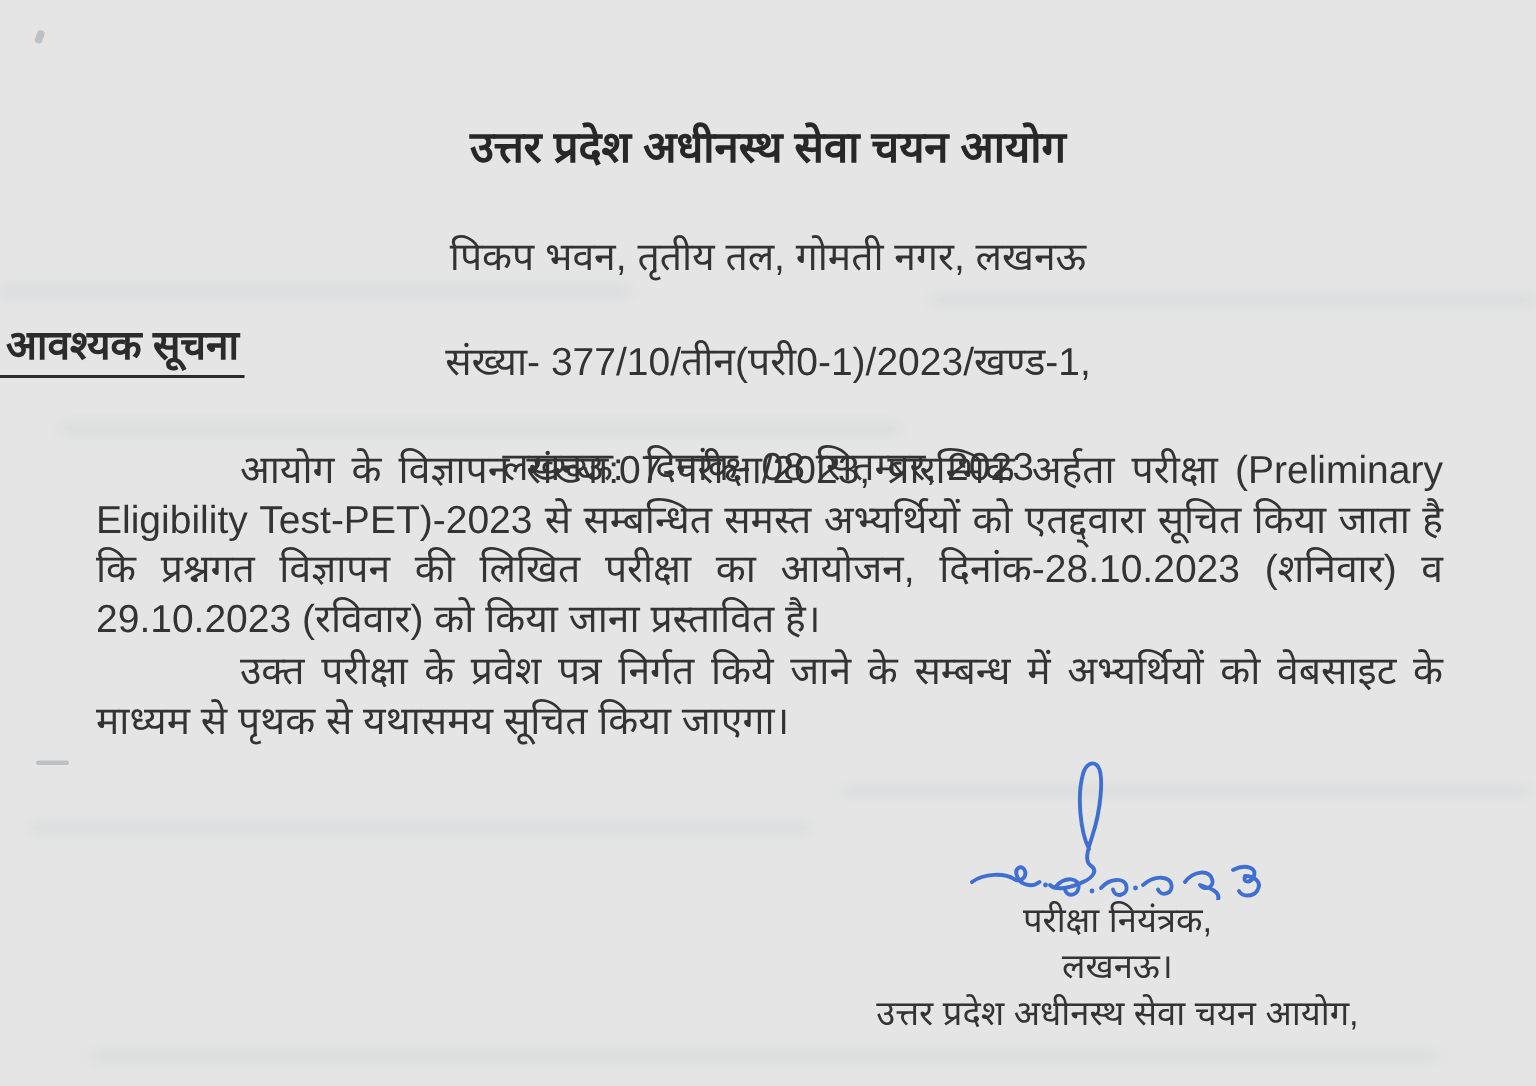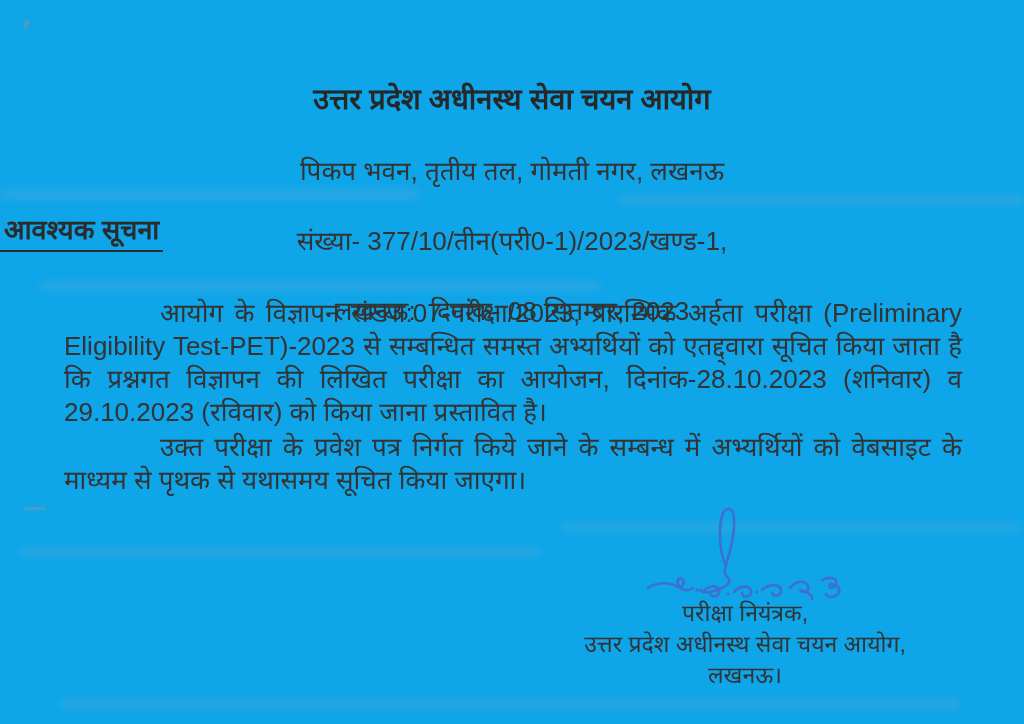--- a/index.html
+++ b/index.html
@@ -5,21 +5,21 @@
   html, body {
     margin: 0;
     padding: 0;
     background: #ffffff;
   }
   .page {
     position: relative;
     width: 1024px;
     height: 724px;
     margin: 0 auto;
-    background: #0ea5e9;
+    background: #e5e5e5;
     overflow: hidden;
     font-family: "Liberation Sans", "DejaVu Sans", sans-serif;
     color: #2e2e2e;
   }
 
   
   .streak {
     position: absolute;
     background: rgba(176, 183, 190, 0.20);
     filter: blur(4px);
@@ -156,17 +156,17 @@
         <path d="M132,84 C140,77 150,78 151,84 C152,90 144,92 142,87"></path>
         <path d="M160,82 C166,74 176,74 178,80 C180,86 172,88 170,84 C176,86 184,88 182,94"></path>
         <path d="M192,74 C200,70 208,72 206,78 C204,83 198,83 200,78 C206,78 212,82 208,88 C205,92 198,92 196,88"></path>
 
         <circle cx="67" cy="84" r="1.6" fill="#3f6fd1" stroke="none"></circle>
         <circle cx="98" cy="88" r="1.6" fill="#3f6fd1" stroke="none"></circle>
         <circle cx="127" cy="86" r="1.6" fill="#3f6fd1" stroke="none"></circle>
       </g>
     </svg>
     <div class="sig-line">परीक्षा नियंत्रक,</div>
+    <div class="sig-line">लखनऊ।</div>
     <div class="sig-line">उत्तर प्रदेश अधीनस्थ सेवा चयन आयोग,</div>
-    <div class="sig-line">लखनऊ।</div>
   </div>
 
 </div>
 
 </body></html>

